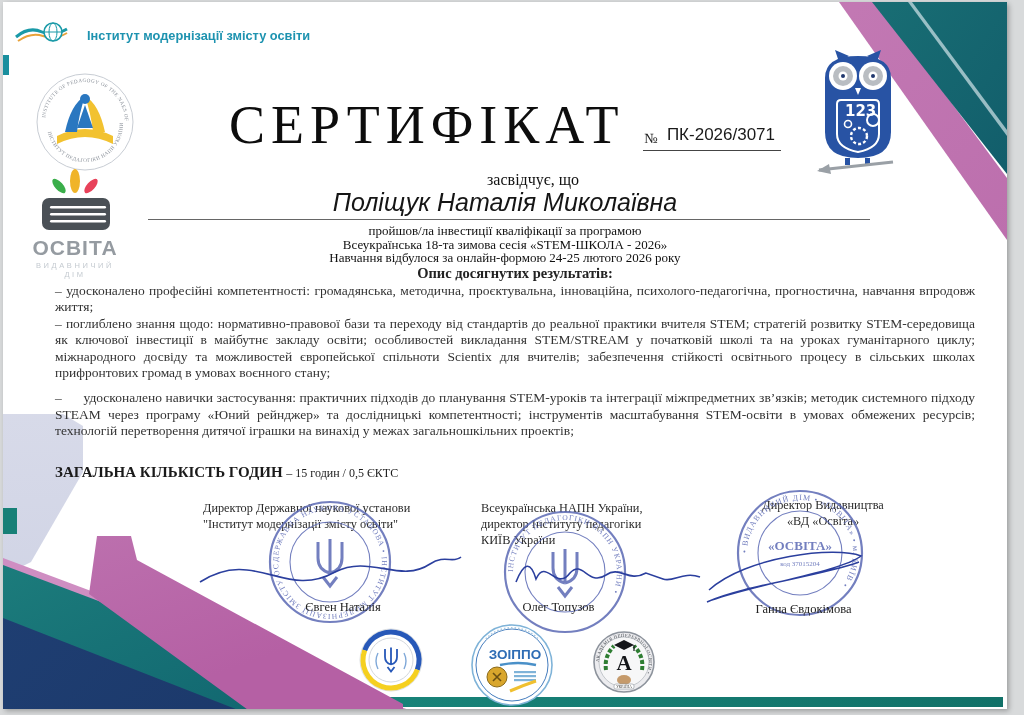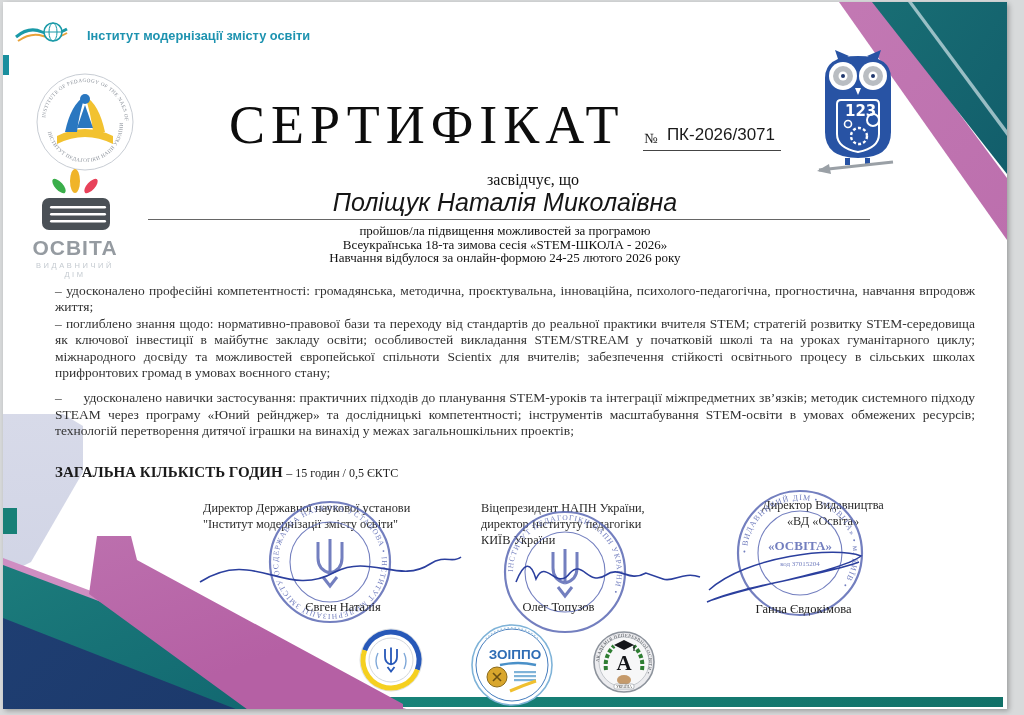--- a/index.html
+++ b/index.html
@@ -176,25 +176,26 @@
         <span class="no-sign">№</span>
         <span class="no-value">ПК-2026/3071</span>
       </span>
     </div>
 
     <div class="abs certifies">засвідчує, що</div>
     <div class="abs holder-name">Поліщук Наталія Миколаївна</div>
     <div class="abs name-line"></div>
 
     <div class="abs program">
-      <div>пройшов/ла підвищення можливостей за програмою</div>
+      <div>пройшов/ла інвестиції кваліфікації за програмою</div>
       <div>Всеукраїнська 18-та зимова сесія «STEM-ШКОЛА - 2026»</div>
       <div>Навчання відбулося за онлайн-формою 24-25 лютого 2026 року</div>
     </div>
 
+    <div class="abs results-heading">Опис досягнутих результатів:</div>
 
     <div class="abs results-body">
       <p>–  удосконалено професійні компетентності: громадянська, методична, проєктувальна, інноваційна, психолого-педагогічна, прогностична, навчання впродовж життя;</p>
       <p>– поглиблено знання щодо: нормативно-правової бази та переходу від стандартів до реальної практики вчителя STEM; стратегій розвитку STEM-середовища як ключової інвестиції в майбутнє закладу освіти; особливостей викладання STEM/STREAM у початковій школі та на уроках гуманітарного циклу; міжнародного досвіду та можливостей європейської спільноти Scientix для вчителів; забезпечення стійкості освітнього процесу в сільських школах прифронтових громад в умовах воєнного стану;</p>
       <p class="gap">–&nbsp;&nbsp;&nbsp;&nbsp;&nbsp; удосконалено навички застосування: практичних підходів до планування STEM-уроків та інтеграції міжпредметних зв’язків; методик системного підходу STEAM через програму «Юний рейнджер» та дослідницькі компетентності; інструментів масштабування STEM-освіти в умовах обмежених ресурсів; технологій перетворення дитячої іграшки на винахід у межах загальношкільних проектів;</p>
     </div>
 
     <div class="abs total-line">
       <span class="total-label">ЗАГАЛЬНА КІЛЬКІСТЬ ГОДИН</span>
       <span class="total-value">– 15 годин / 0,5 ЄКТС</span>
@@ -217,21 +218,21 @@
         <path d="M53 45 v16 q0 12 12 15 M77 45 v16 q0 12 -12 15 M65 42 v34"></path>
         <path d="M58 80 l7 9 l7 -9"></path>
       </g>
     </svg>
     <svg class="abs" style="left:192px;top:540px;" width="270" height="60" viewBox="0 0 270 60">
       <path d="M5 40 C60 5 90 58 140 30 C175 12 205 42 235 22 C250 12 258 22 266 15" stroke="#2b3f9e" stroke-width="1.6" fill="none"></path>
     </svg>
     <div class="abs sig-name" style="left:245px;top:598px;width:190px;">Євген Наталія</div>
 
     <div class="abs sig-title" style="left:478px;top:498px;width:220px;">
-      <div>Віцепрезидент НАПН України,</div>
+      <div>Всеукраїнська НАПН України,</div>
       <div>директор Інституту педагогіки</div>
       <div>КИЇВ України</div>
     </div>
     <svg class="abs stamp" style="left:497px;top:505px;" width="130" height="130" viewBox="0 0 130 130">
       <defs>
           <path id="r2" d="M13 65 a52 52 0 1 1 104 0 a52 52 0 1 1 -104 0" fill="none"></path>
         </defs>
       <circle cx="65" cy="65" r="60" fill="none" stroke="#5b69b4" stroke-width="2.2"></circle>
       <circle cx="65" cy="65" r="40" fill="none" stroke="#5b69b4" stroke-width="1.1"></circle>
       <text font-size="7.6" fill="#5b69b4" letter-spacing="1">

